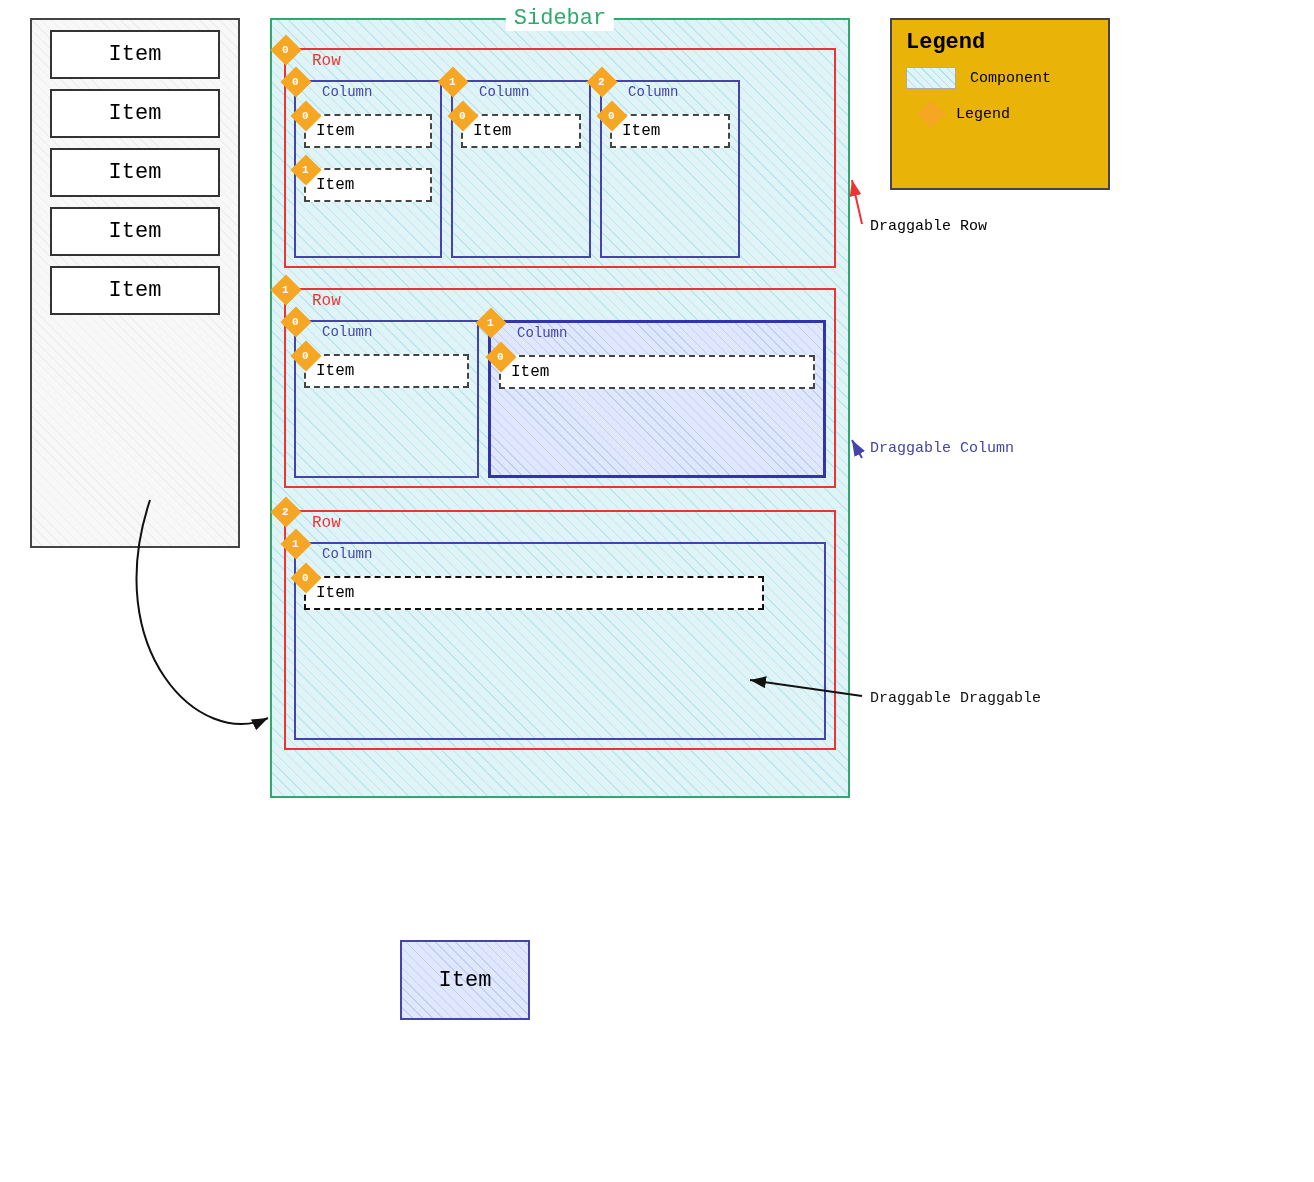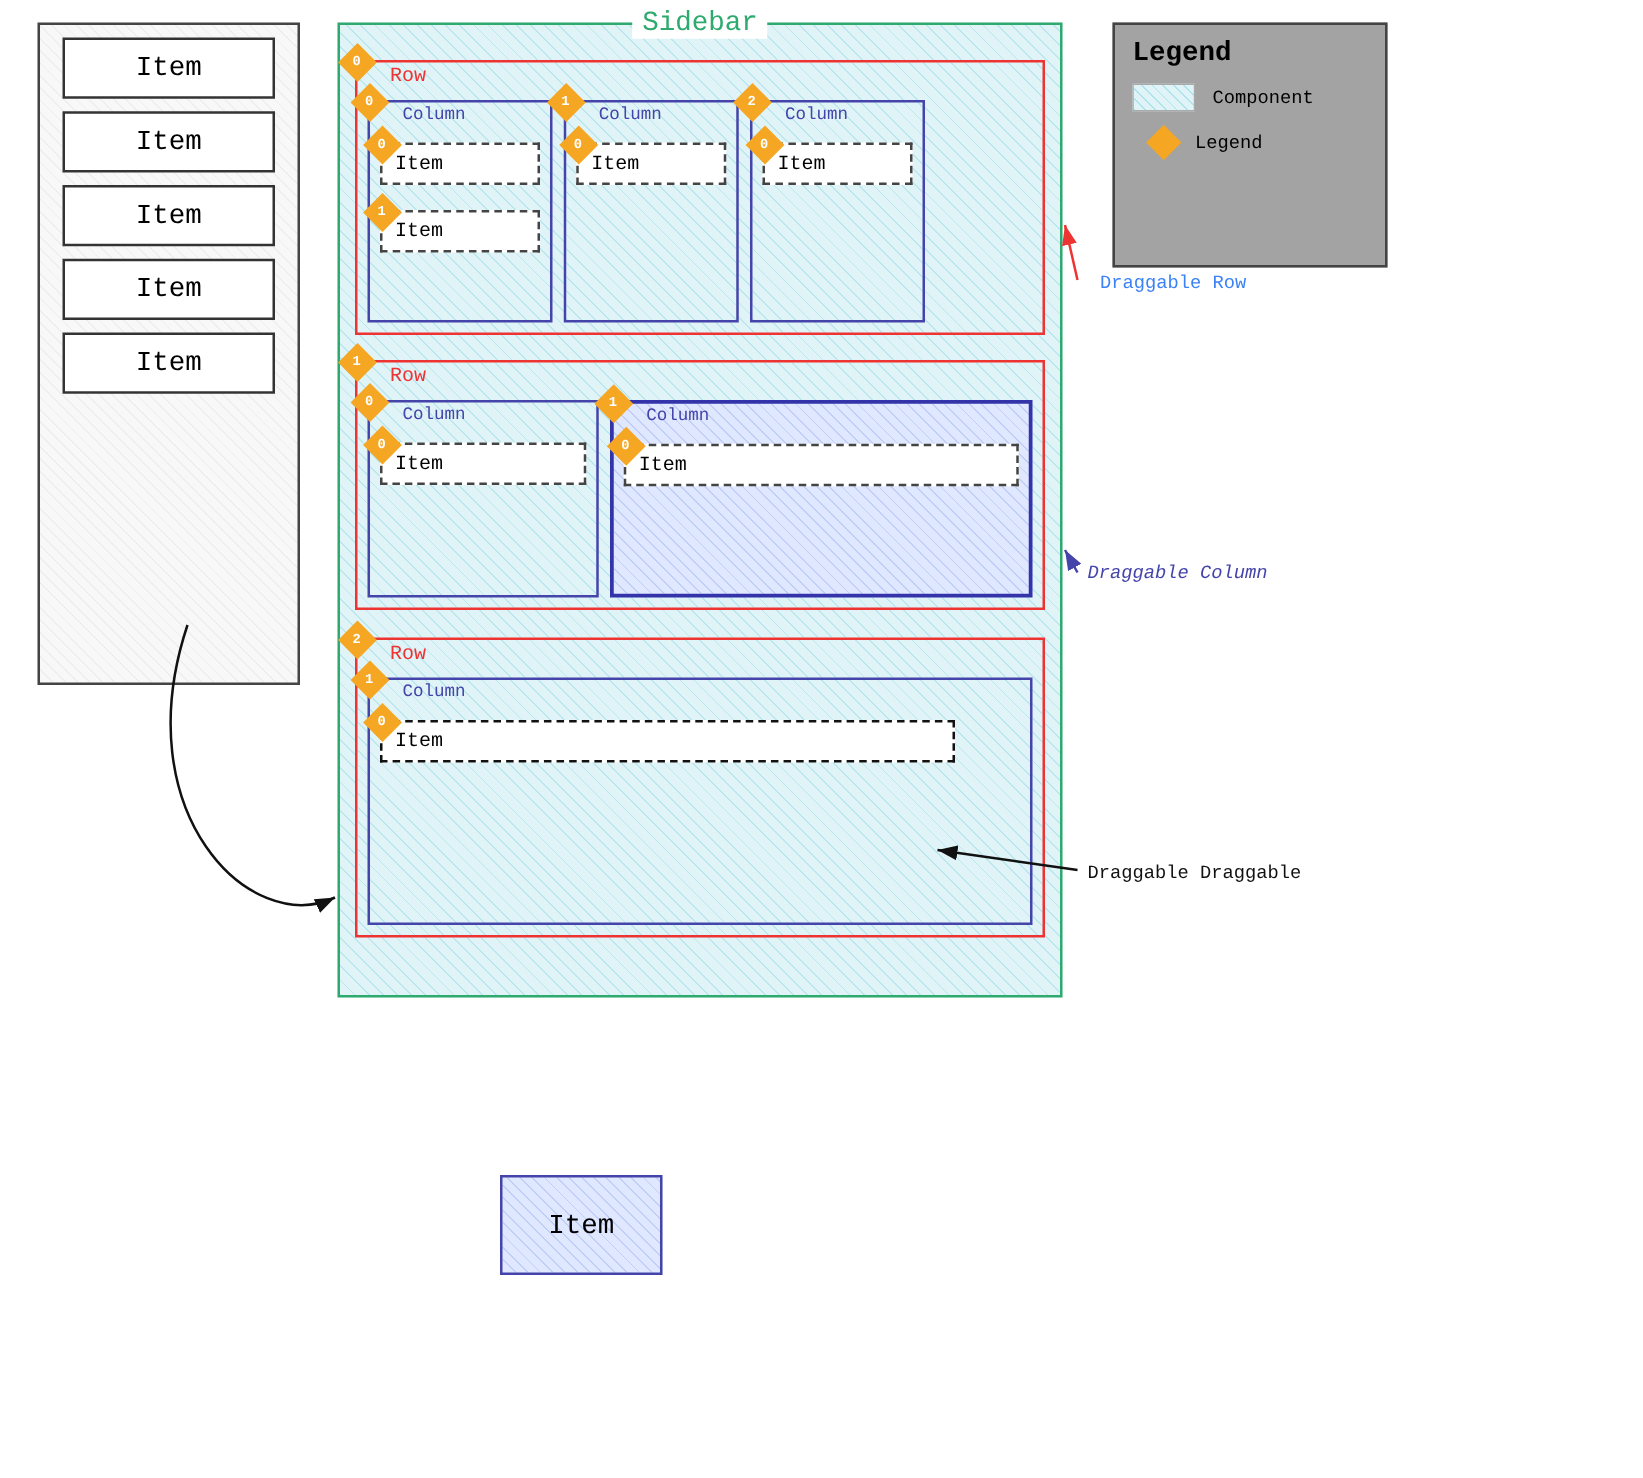--- a/index.html
+++ b/index.html
@@ -140,23 +140,23 @@
       padding: 6px 10px;
       cursor: grab;
     }
 
     
     .legend {
       position: absolute;
       left: 890px;
       top: 18px;
       width: 220px;
-      height: 196px;
+      height: 172px;
       border: 2px solid #444;
-      background: #a3a3a3;
+      background: #eab308;
       padding: 10px 14px;
     }
     .legend-title {
       font-size: 22px;
       font-weight: bold;
       font-family: 'Courier New', monospace;
       margin-bottom: 12px;
     }
     .legend-row {
       display: flex;
@@ -198,21 +198,21 @@
       left: 1px;
     }
 
     
     .annotation {
       position: absolute;
       font-family: 'Courier New', monospace;
       font-size: 15px;
       white-space: nowrap;
     }
-    .arr-red { color: #3b82f6; margin-left: 10px; }
+    .arr-red { color: #000000; }
     .arr-blue { color: #44a; }
     .arr-black { color: #111; }
 
     
     .arrows-svg {
       position: absolute;
       left: 0; top: 0;
       width: 1314px;
       height: 1182px;
       pointer-events: none;
@@ -396,21 +396,21 @@
     </div>
     <span>Legend</span>
   </div>
 </div>
 
 <div class="trash-area">
   <span>Item</span>
 </div>
 
 <div class="annotation arr-red" style="left:870px; top:218px;">Draggable Row</div>
-<div class="annotation arr-blue" style="left:870px; top:450px;font-style:italic;">Draggable Column</div>
+<div class="annotation arr-blue" style="left:870px; top:440px;">Draggable Column</div>
 <div class="annotation arr-black" style="left:870px; top:690px;">Draggable Draggable</div>
 
 <svg class="arrows-svg">
 
   <defs>
     <marker id="arrowhead-red" markerWidth="8" markerHeight="6" refX="8" refY="3" orient="auto">
       <polygon points="0 0, 8 3, 0 6" fill="#e33"></polygon>
     </marker>
     <marker id="arrowhead-blue" markerWidth="8" markerHeight="6" refX="8" refY="3" orient="auto">
       <polygon points="0 0, 8 3, 0 6" fill="#44a"></polygon>

